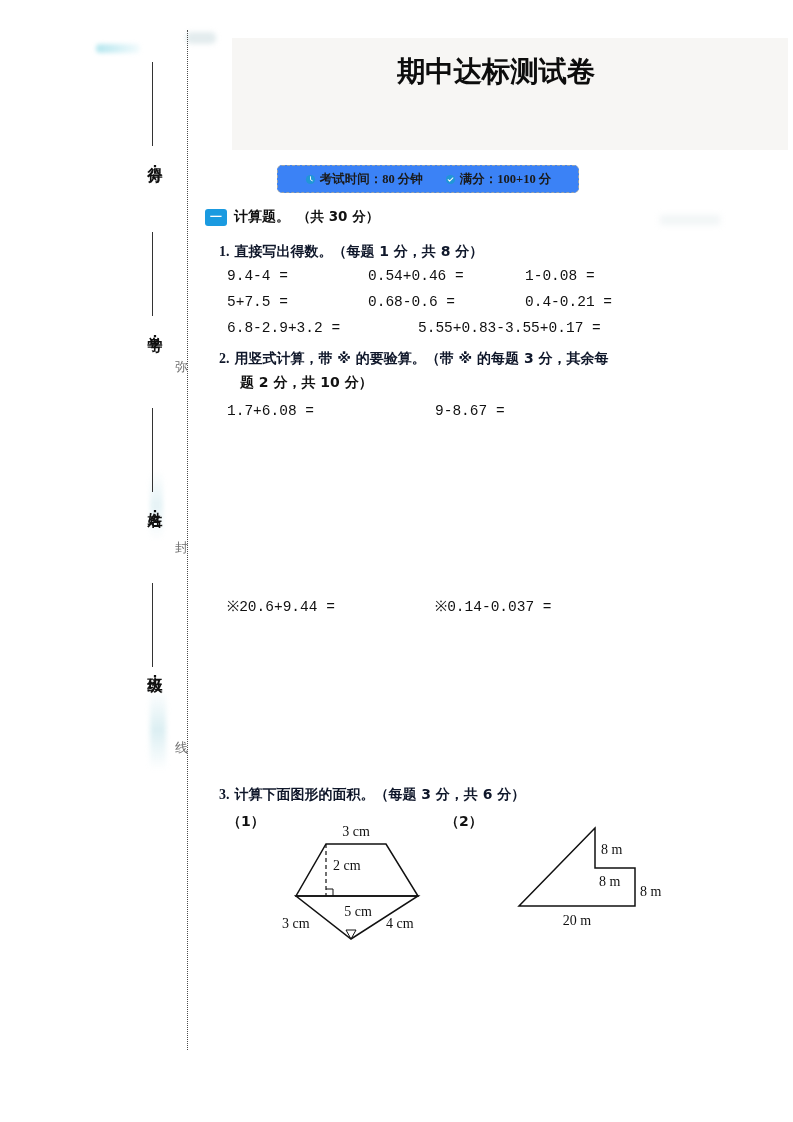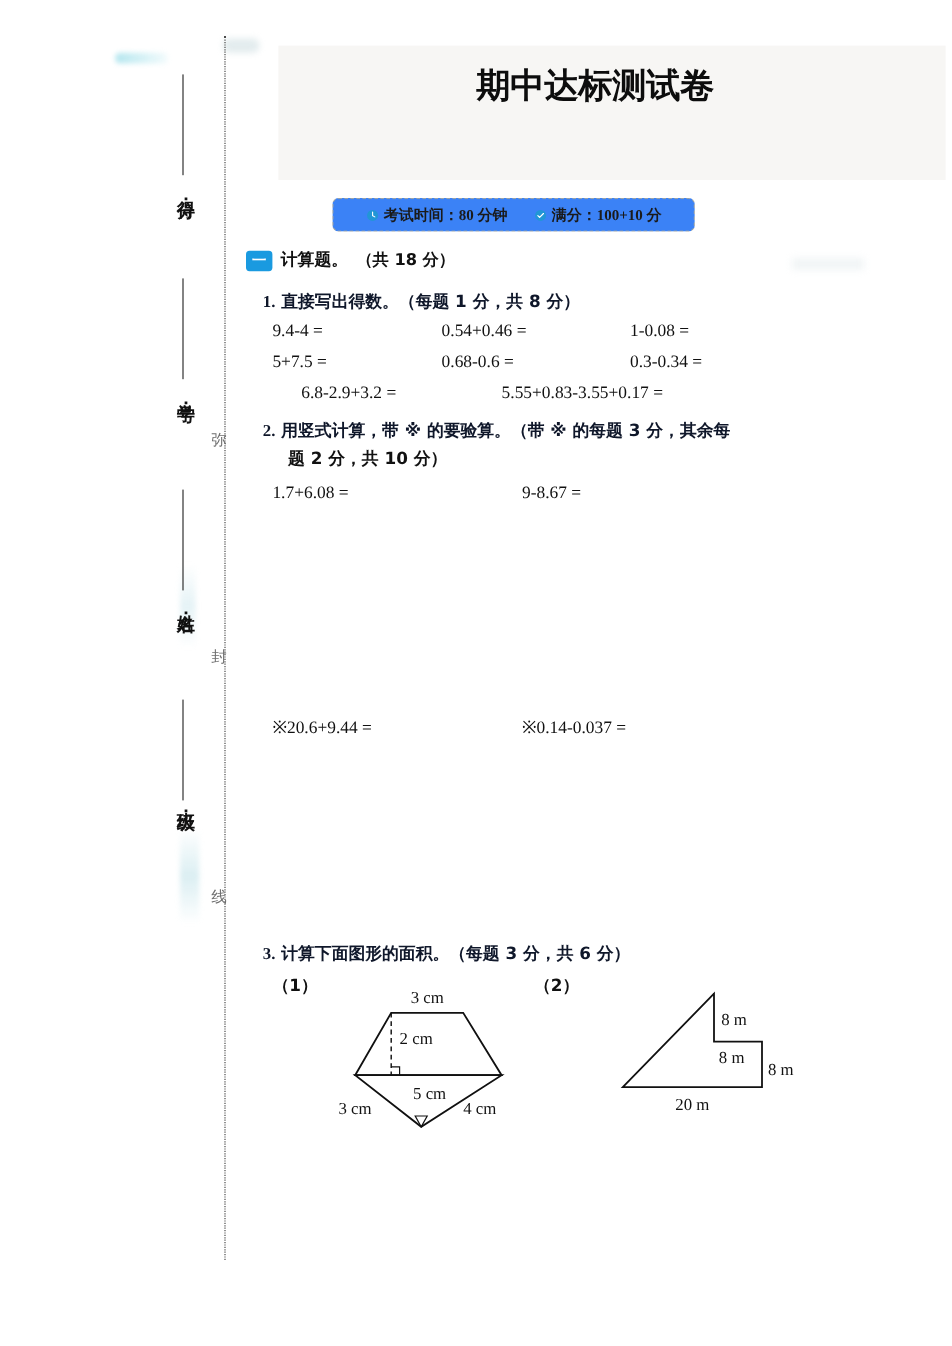--- a/index.html
+++ b/index.html
@@ -74,21 +74,21 @@
   .sec-head .tail{font-size:13.5px;font-weight:700;}
 
   .qline{position:absolute;left:14px;font-size:14px;font-weight:700;
     font-family:"DejaVu Sans","Liberation Sans",sans-serif;
     color:#0f172a;white-space:nowrap;}
   .qline .num{font-family:"Liberation Serif",serif;font-weight:700;}
   .qcont{position:absolute;left:35px;font-size:14px;font-weight:700;
     font-family:"DejaVu Sans","Liberation Sans",sans-serif;white-space:nowrap;}
 
   .exprow{position:absolute;left:0;width:588px;height:24px;}
-  .expr{position:absolute;font-family:Liberation Serif, serif;
+  .expr{position:absolute;font-family:Liberation Mono, monospace;
     font-size:14.5px;color:#111;white-space:nowrap;text-align:right;}
 
   
   .figlabel{position:absolute;font-size:14px;font-weight:700;
     font-family:"DejaVu Sans","Liberation Sans",sans-serif;}
   .fig{position:absolute;}
   .fsvg text{font-family:"Liberation Serif","DejaVu Serif",serif;font-size:14px;fill:#111;}
 </style>
 </head>
 <body>
@@ -143,40 +143,40 @@
 
   <div class="seal" style="left:172px;top:350px;">弥</div>
   <div class="seal" style="left:172px;top:530px;">封</div>
   <div class="seal" style="left:172px;top:730px;">线</div>
 
   <div class="content">
 
     <div class="sec-head" style="top:208px;">
       <span class="badge">一</span>
       <span>计算题。</span>
-      <span class="tail">（共 18 分）</span>
+      <span class="tail">（共 30 分）</span>
     </div>
 
     <div class="qline" style="top:243px;">
       <span class="num">1.</span>
       <span>直接写出得数。（每题 1 分，共 8 分）</span>
     </div>
 
     <div class="exprow" style="top:268px;">
       <span class="expr" style="left:22px;">9.4-4 =</span>
       <span class="expr" style="left:163px;">0.54+0.46 =</span>
       <span class="expr" style="left:320px;">1-0.08 =</span>
     </div>
     <div class="exprow" style="top:294px;">
       <span class="expr" style="left:22px;">5+7.5 =</span>
       <span class="expr" style="left:163px;">0.68-0.6 =</span>
-      <span class="expr" style="left:320px;">0.3-0.34 =</span>
+      <span class="expr" style="left:320px;">0.4-0.21 =</span>
     </div>
     <div class="exprow" style="top:320px;">
-      <span class="expr" style="left:22px;margin-left:24px;">6.8-2.9+3.2 =</span>
+      <span class="expr" style="left:22px;">6.8-2.9+3.2 =</span>
       <span class="expr" style="left:213px;">5.55+0.83-3.55+0.17 =</span>
     </div>
 
     <div class="qline" style="top:350px;">
       <span class="num">2.</span>
       <span>用竖式计算，带 ※ 的要验算。（带 ※ 的每题 3 分，其余每</span>
     </div>
     <div class="qcont" style="top:374px;">题 2 分，共 10 分）</div>
 
     <div class="exprow" style="top:403px;">

